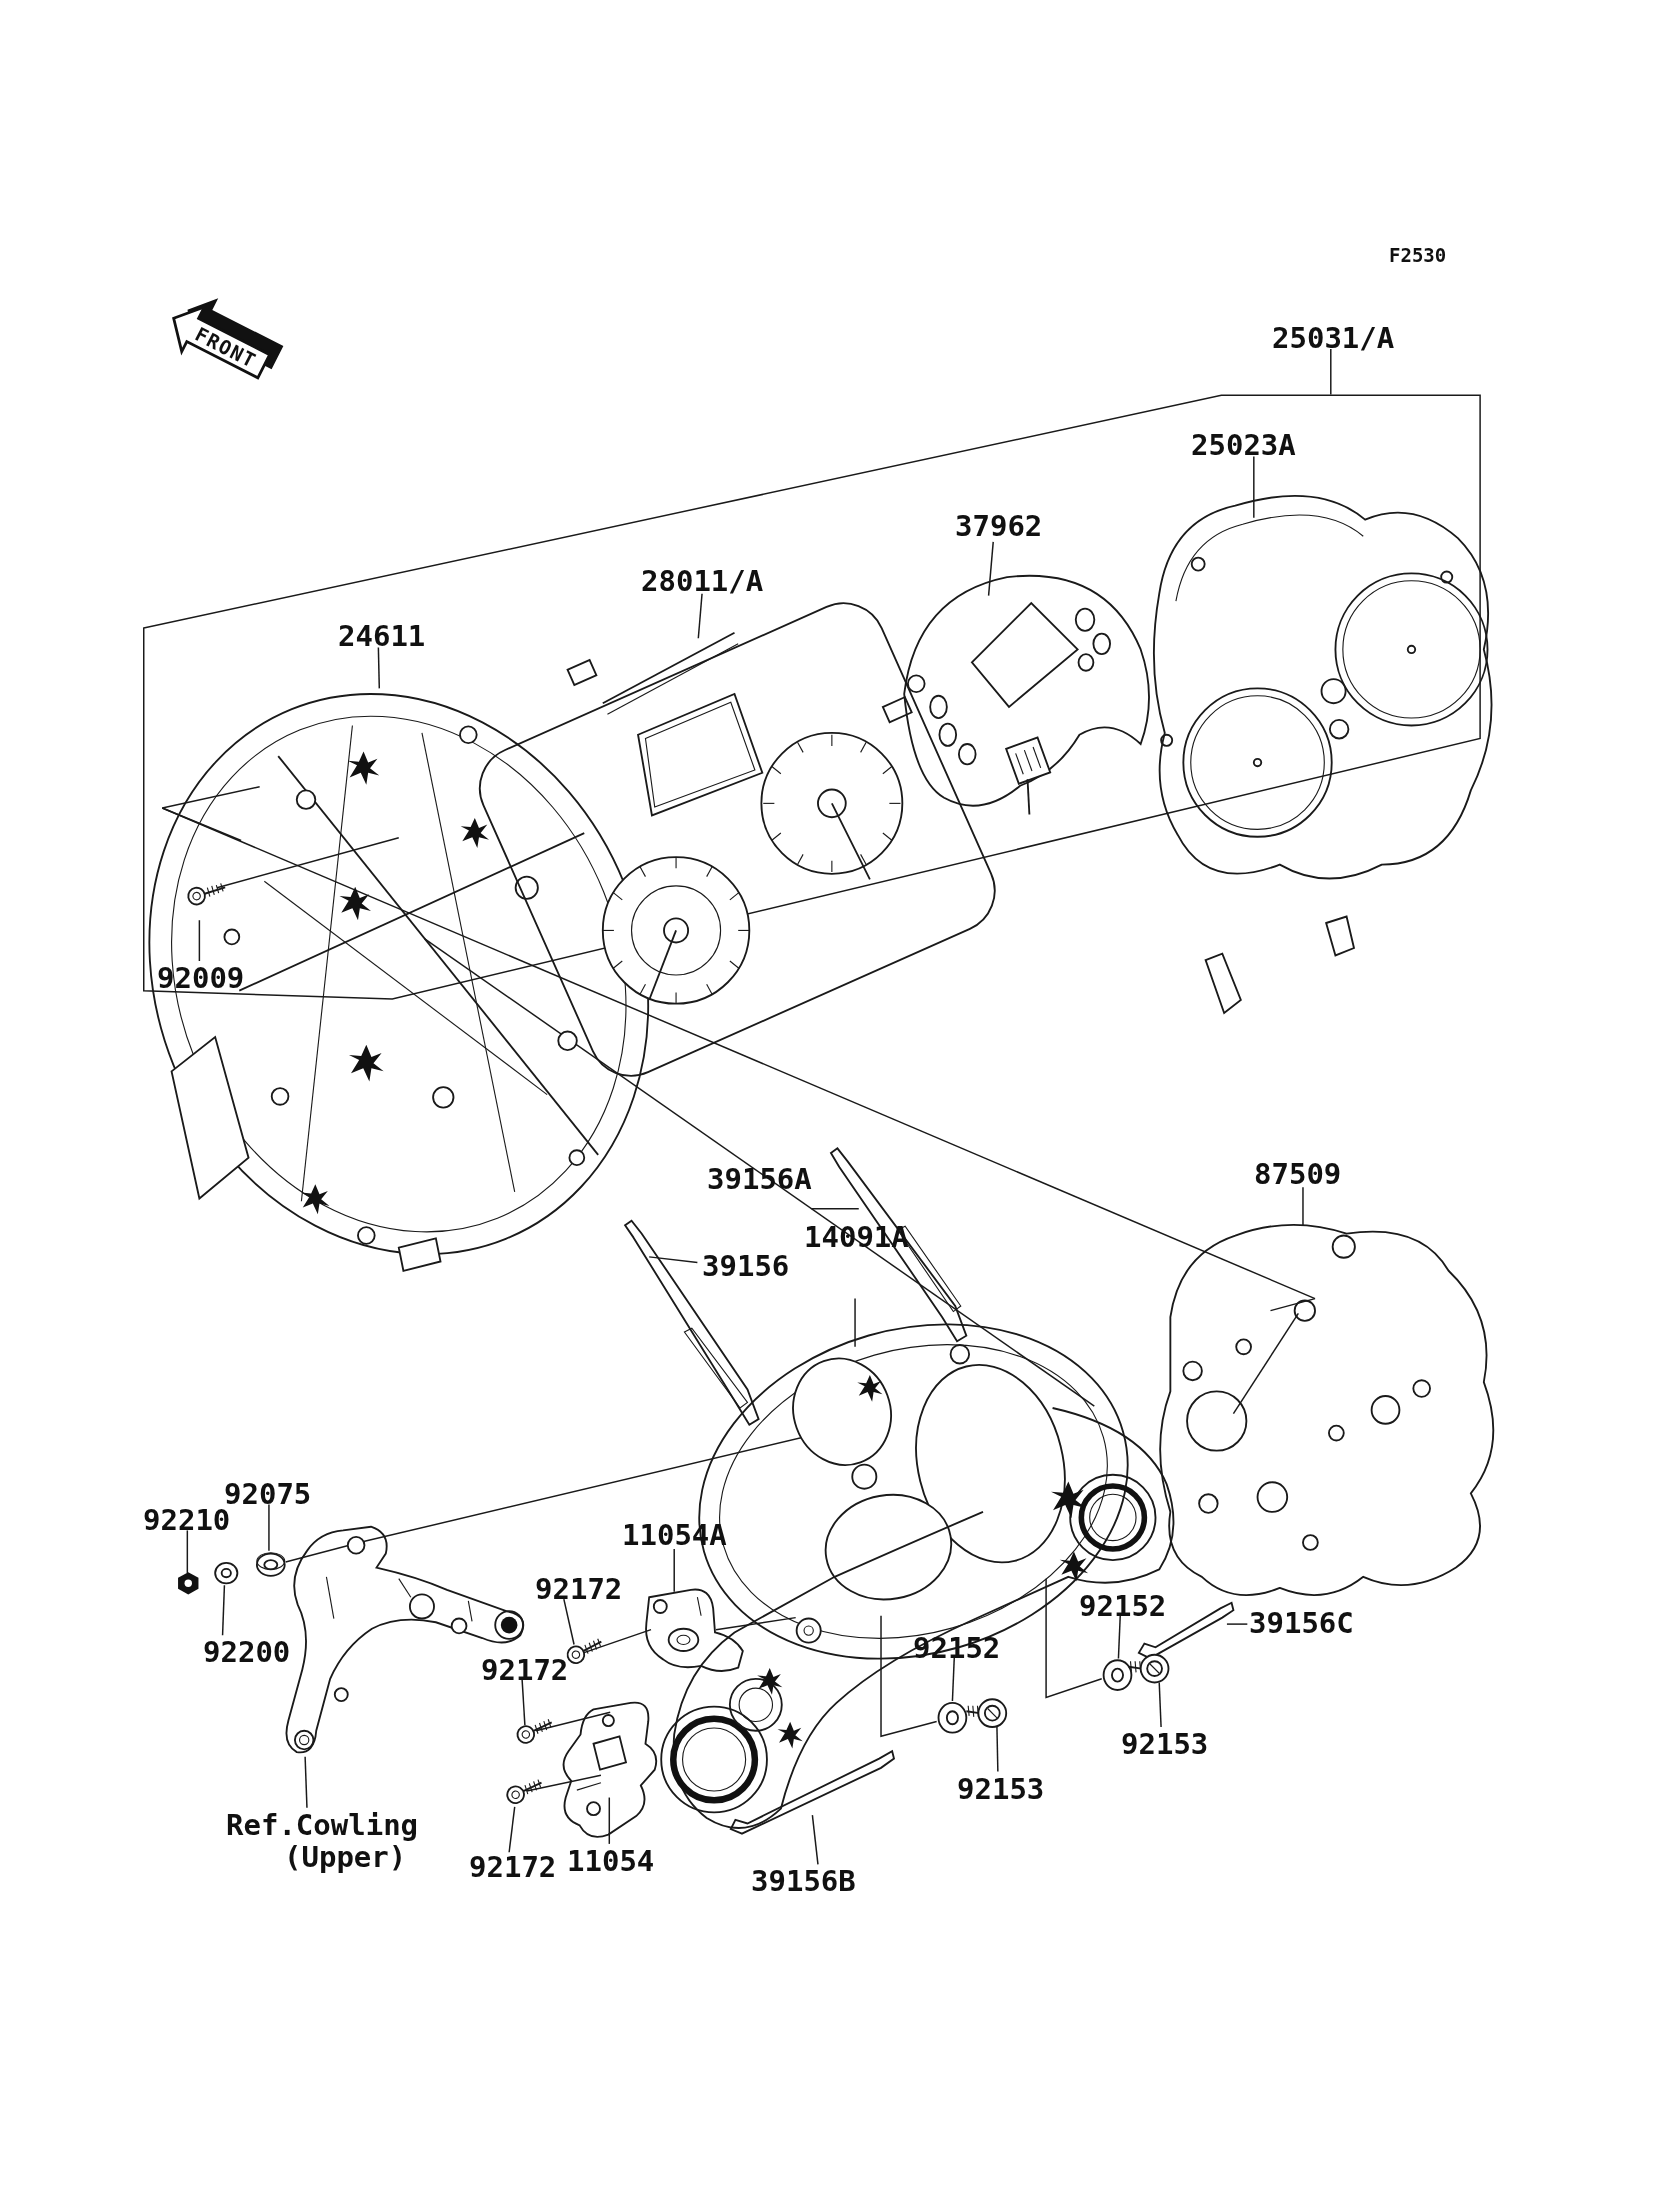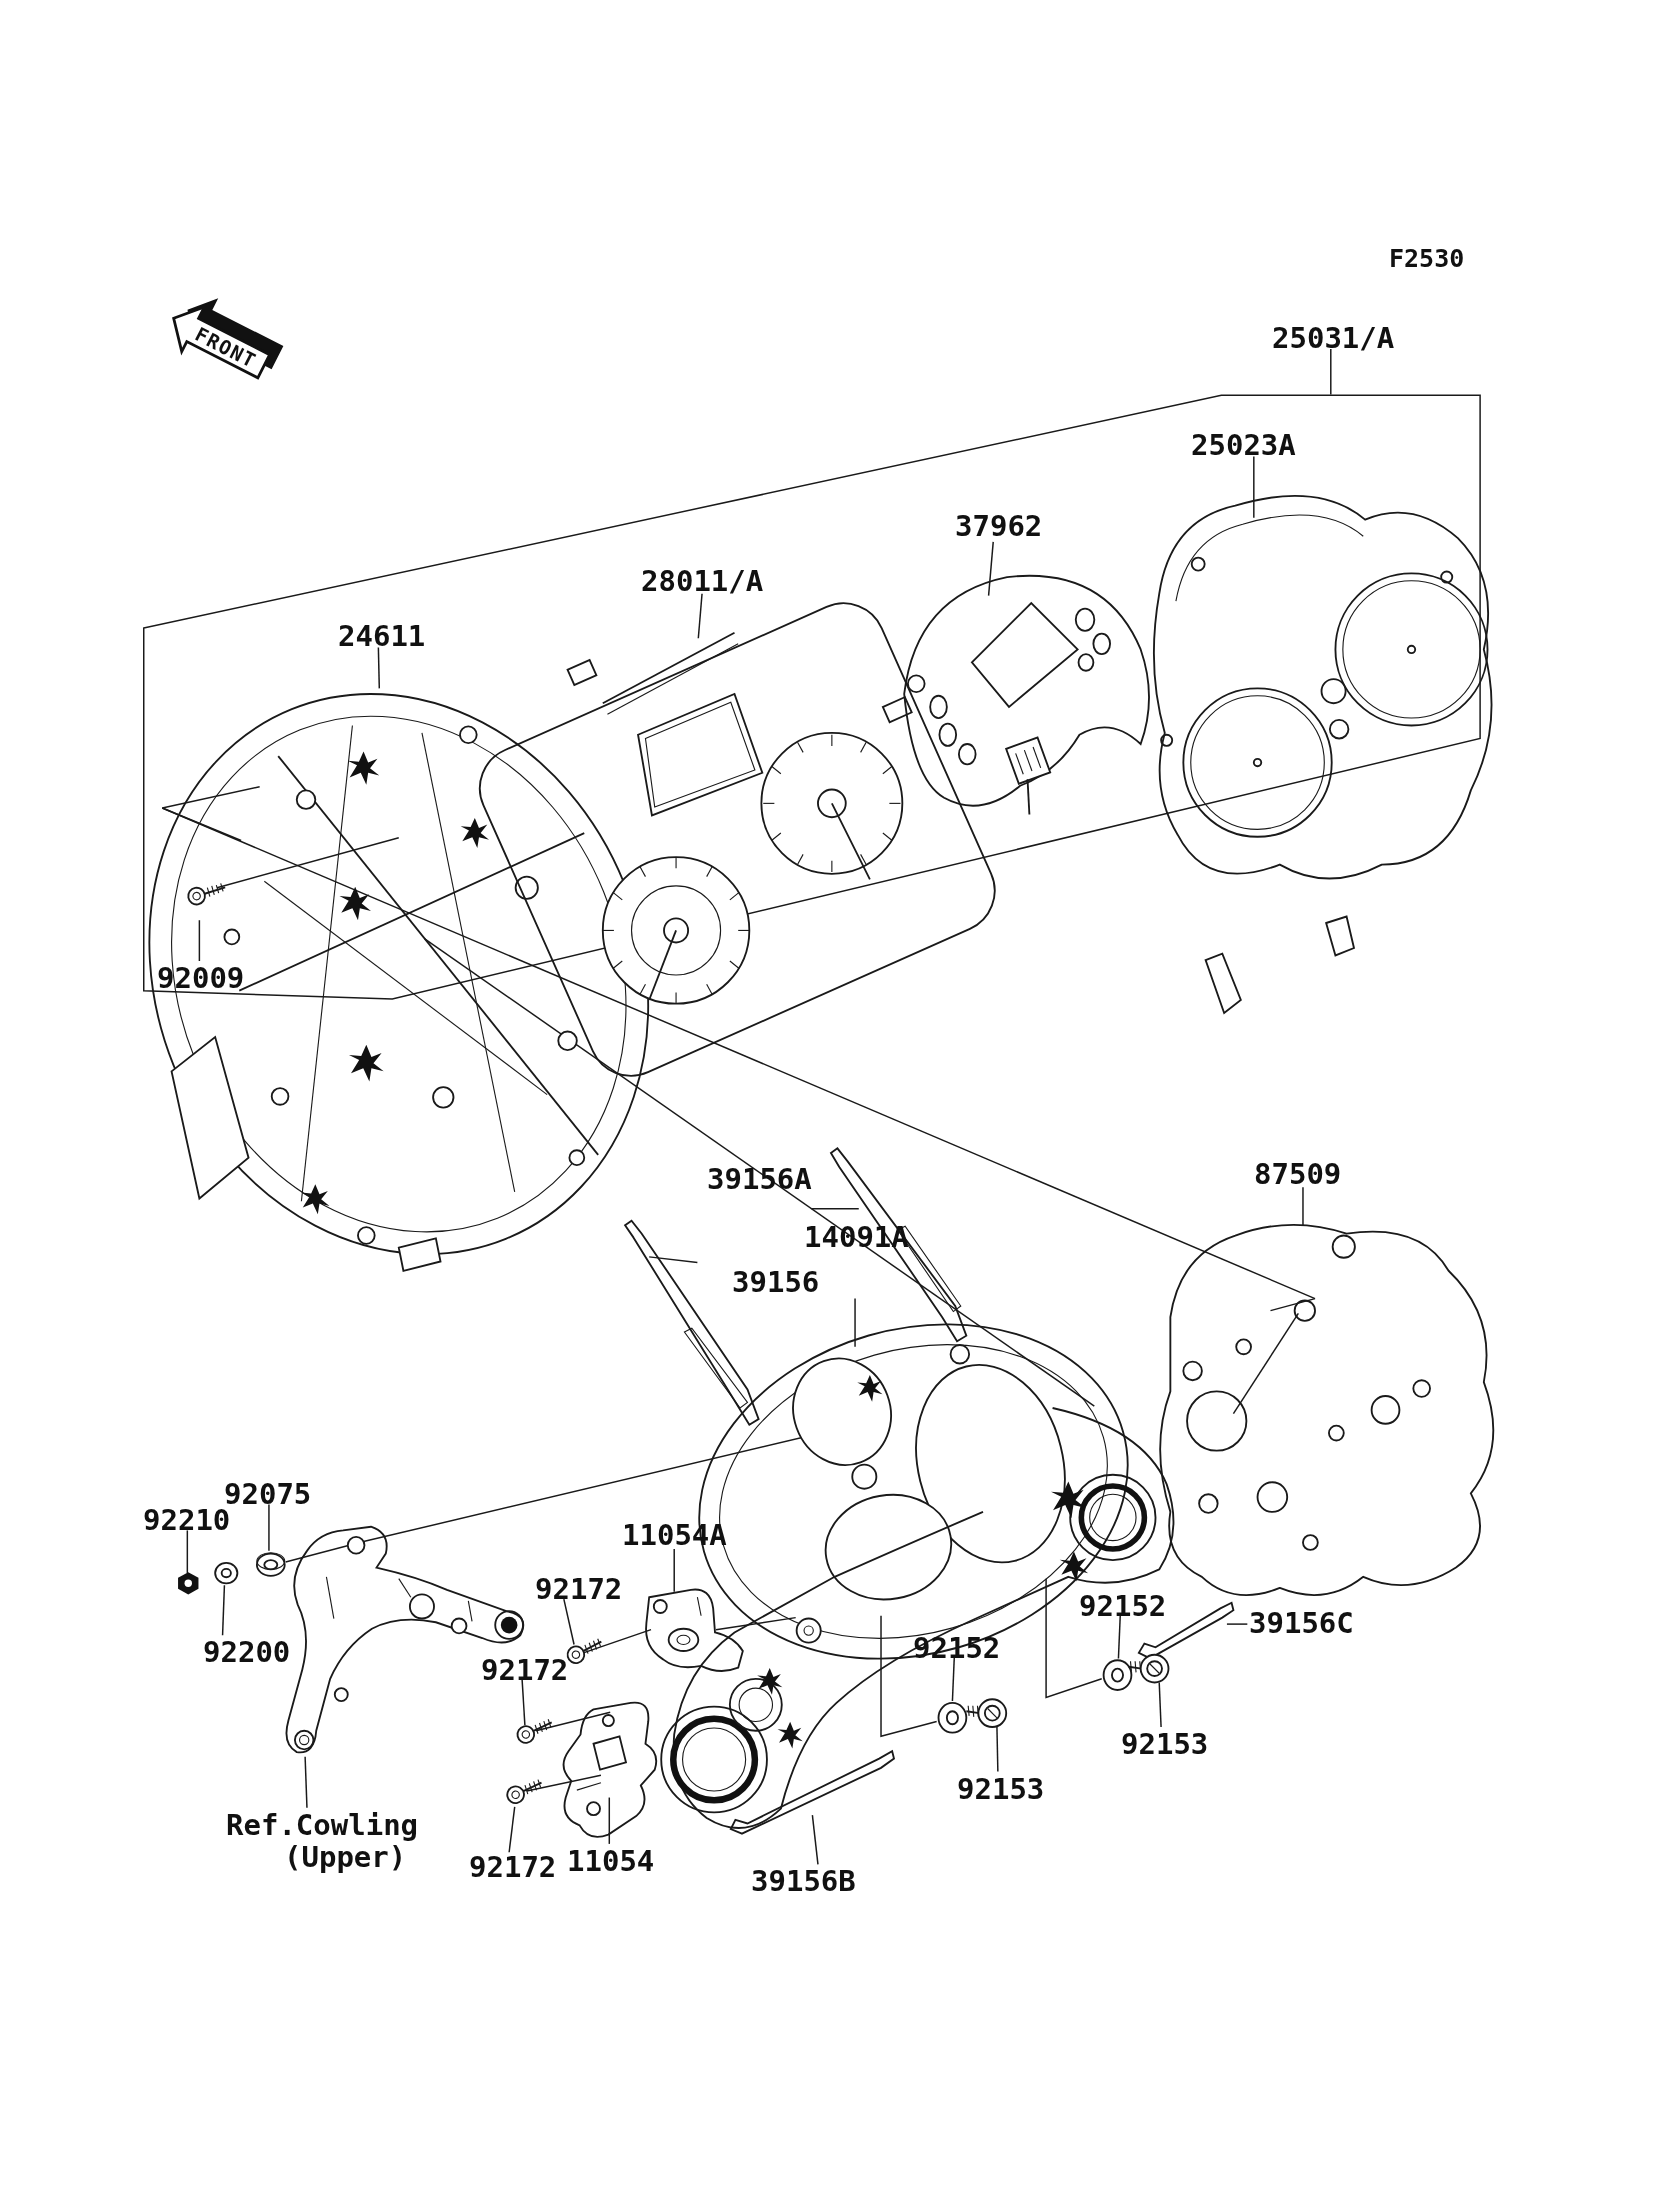--- a/index.html
+++ b/index.html
@@ -1,21 +1,21 @@
 <!DOCTYPE html>
 <html style="font-size:15px"><head>
 <meta charset="utf-8">
 <style>
   html,body{margin:0;padding:0;background:#fff;}
   #page{position:relative;width:1673px;height:2191px;background:#fff;overflow:hidden;
         font-family:"DejaVu Sans Mono", monospace;}
   #art{position:absolute;left:0;top:0;}
   .lbl{position:absolute;font:bold 29px/1.1 "DejaVu Sans Mono", monospace;color:#111;
        letter-spacing:0px;white-space:pre;}
-  .lbl.small{font-size:25px;}
+  .lbl.small{font-size:19px;}
   svg{display:block;}
   .ln{stroke:#1a1a1a;stroke-width:1.6;fill:none;}
   .pt{stroke:#1a1a1a;stroke-width:2;fill:none;}
   .ptw{stroke:#1a1a1a;stroke-width:2;fill:#fff;}
   .thin{stroke:#1a1a1a;stroke-width:1.2;fill:none;}
 </style>
 </head>
 <body>
 
 <div id="page">
@@ -344,21 +344,21 @@
 </svg>
 
 <div class="lbl small" style="left:1389px;top:245px;">F2530</div>
 <div class="lbl" style="left:1272px;top:323px;">25031/A</div>
 <div class="lbl" style="left:1191px;top:430px;">25023A</div>
 <div class="lbl" style="left:955px;top:511px;">37962</div>
 <div class="lbl" style="left:641px;top:566px;">28011/A</div>
 <div class="lbl" style="left:338px;top:621px;">24611</div>
 <div class="lbl" style="left:157px;top:963px;">92009</div>
 <div class="lbl" style="left:707px;top:1164px;">39156A</div>
-<div class="lbl" style="left:732px;top:1251px;margin-top:16px;">39156</div>
+<div class="lbl" style="left:702px;top:1251px;">39156</div>
 <div class="lbl" style="left:804px;top:1222px;">14091A</div>
 <div class="lbl" style="left:1254px;top:1159px;">87509</div>
 <div class="lbl" style="left:224px;top:1479px;">92075</div>
 <div class="lbl" style="left:143px;top:1505px;">92210</div>
 <div class="lbl" style="left:622px;top:1520px;">11054A</div>
 <div class="lbl" style="left:535px;top:1574px;">92172</div>
 <div class="lbl" style="left:1079px;top:1591px;">92152</div>
 <div class="lbl" style="left:1249px;top:1608px;">39156C</div>
 <div class="lbl" style="left:913px;top:1633px;">92152</div>
 <div class="lbl" style="left:182px;top:1637px;margin-left:21px;">92200</div>

